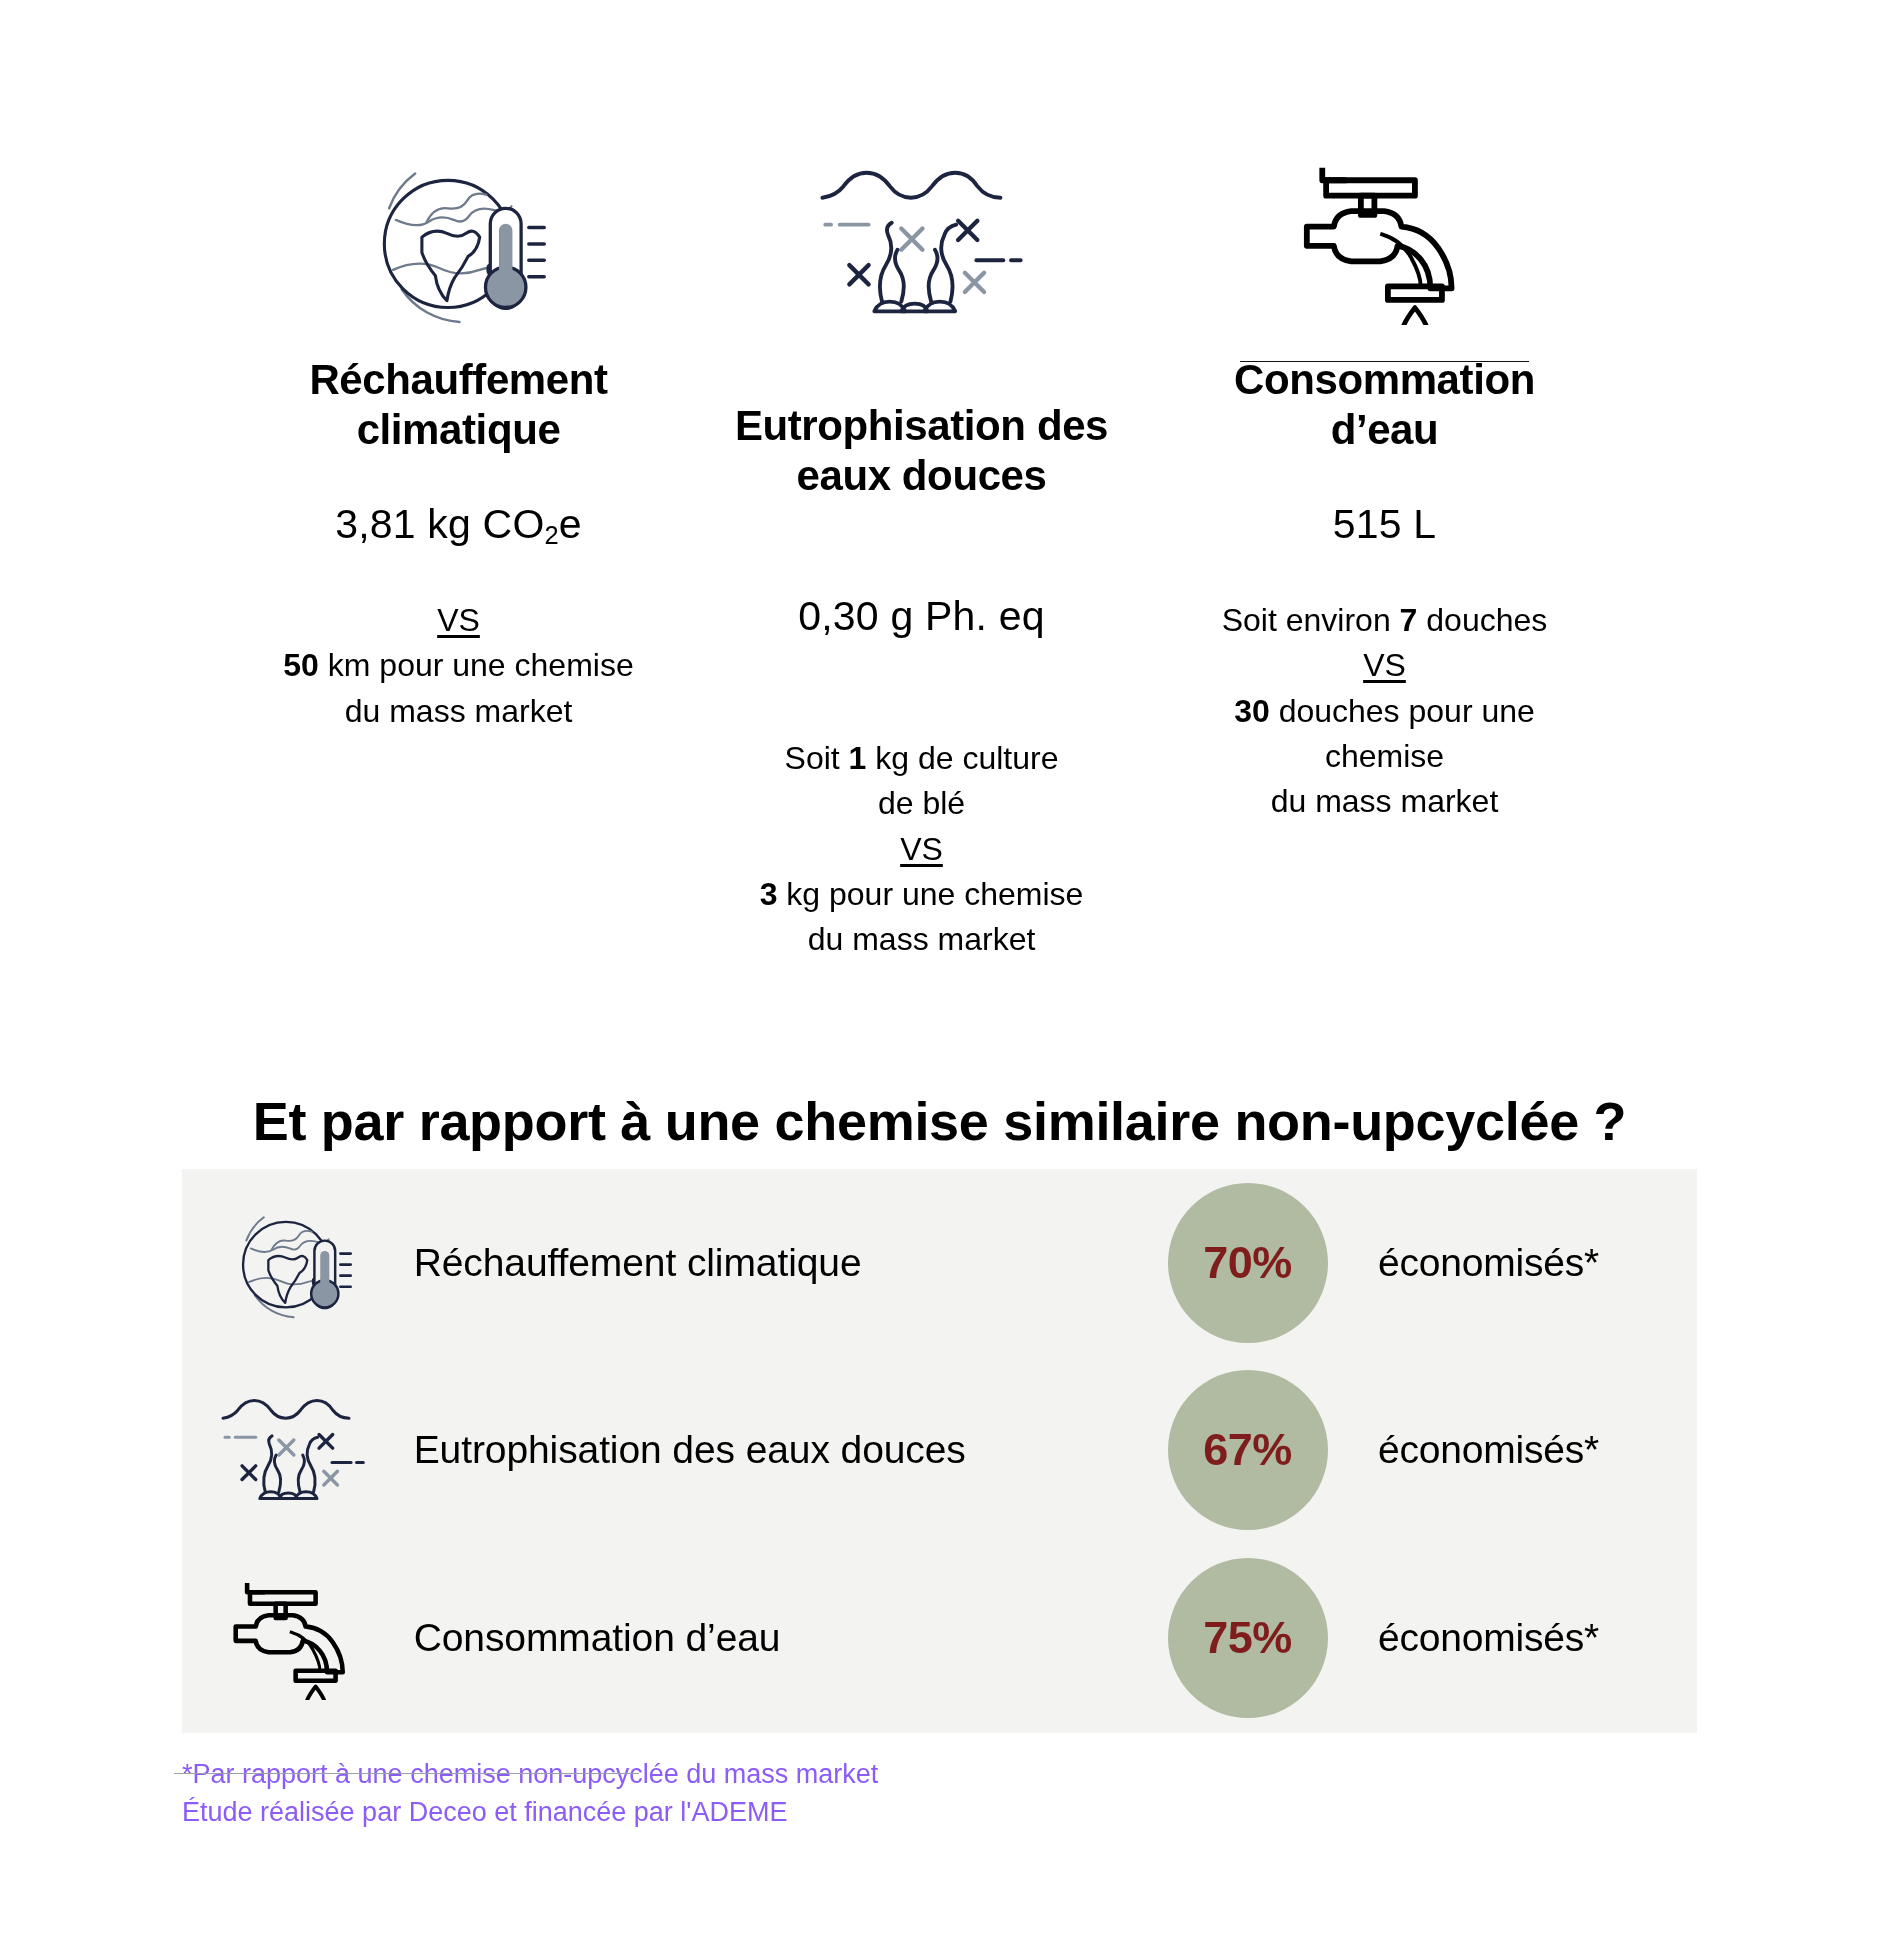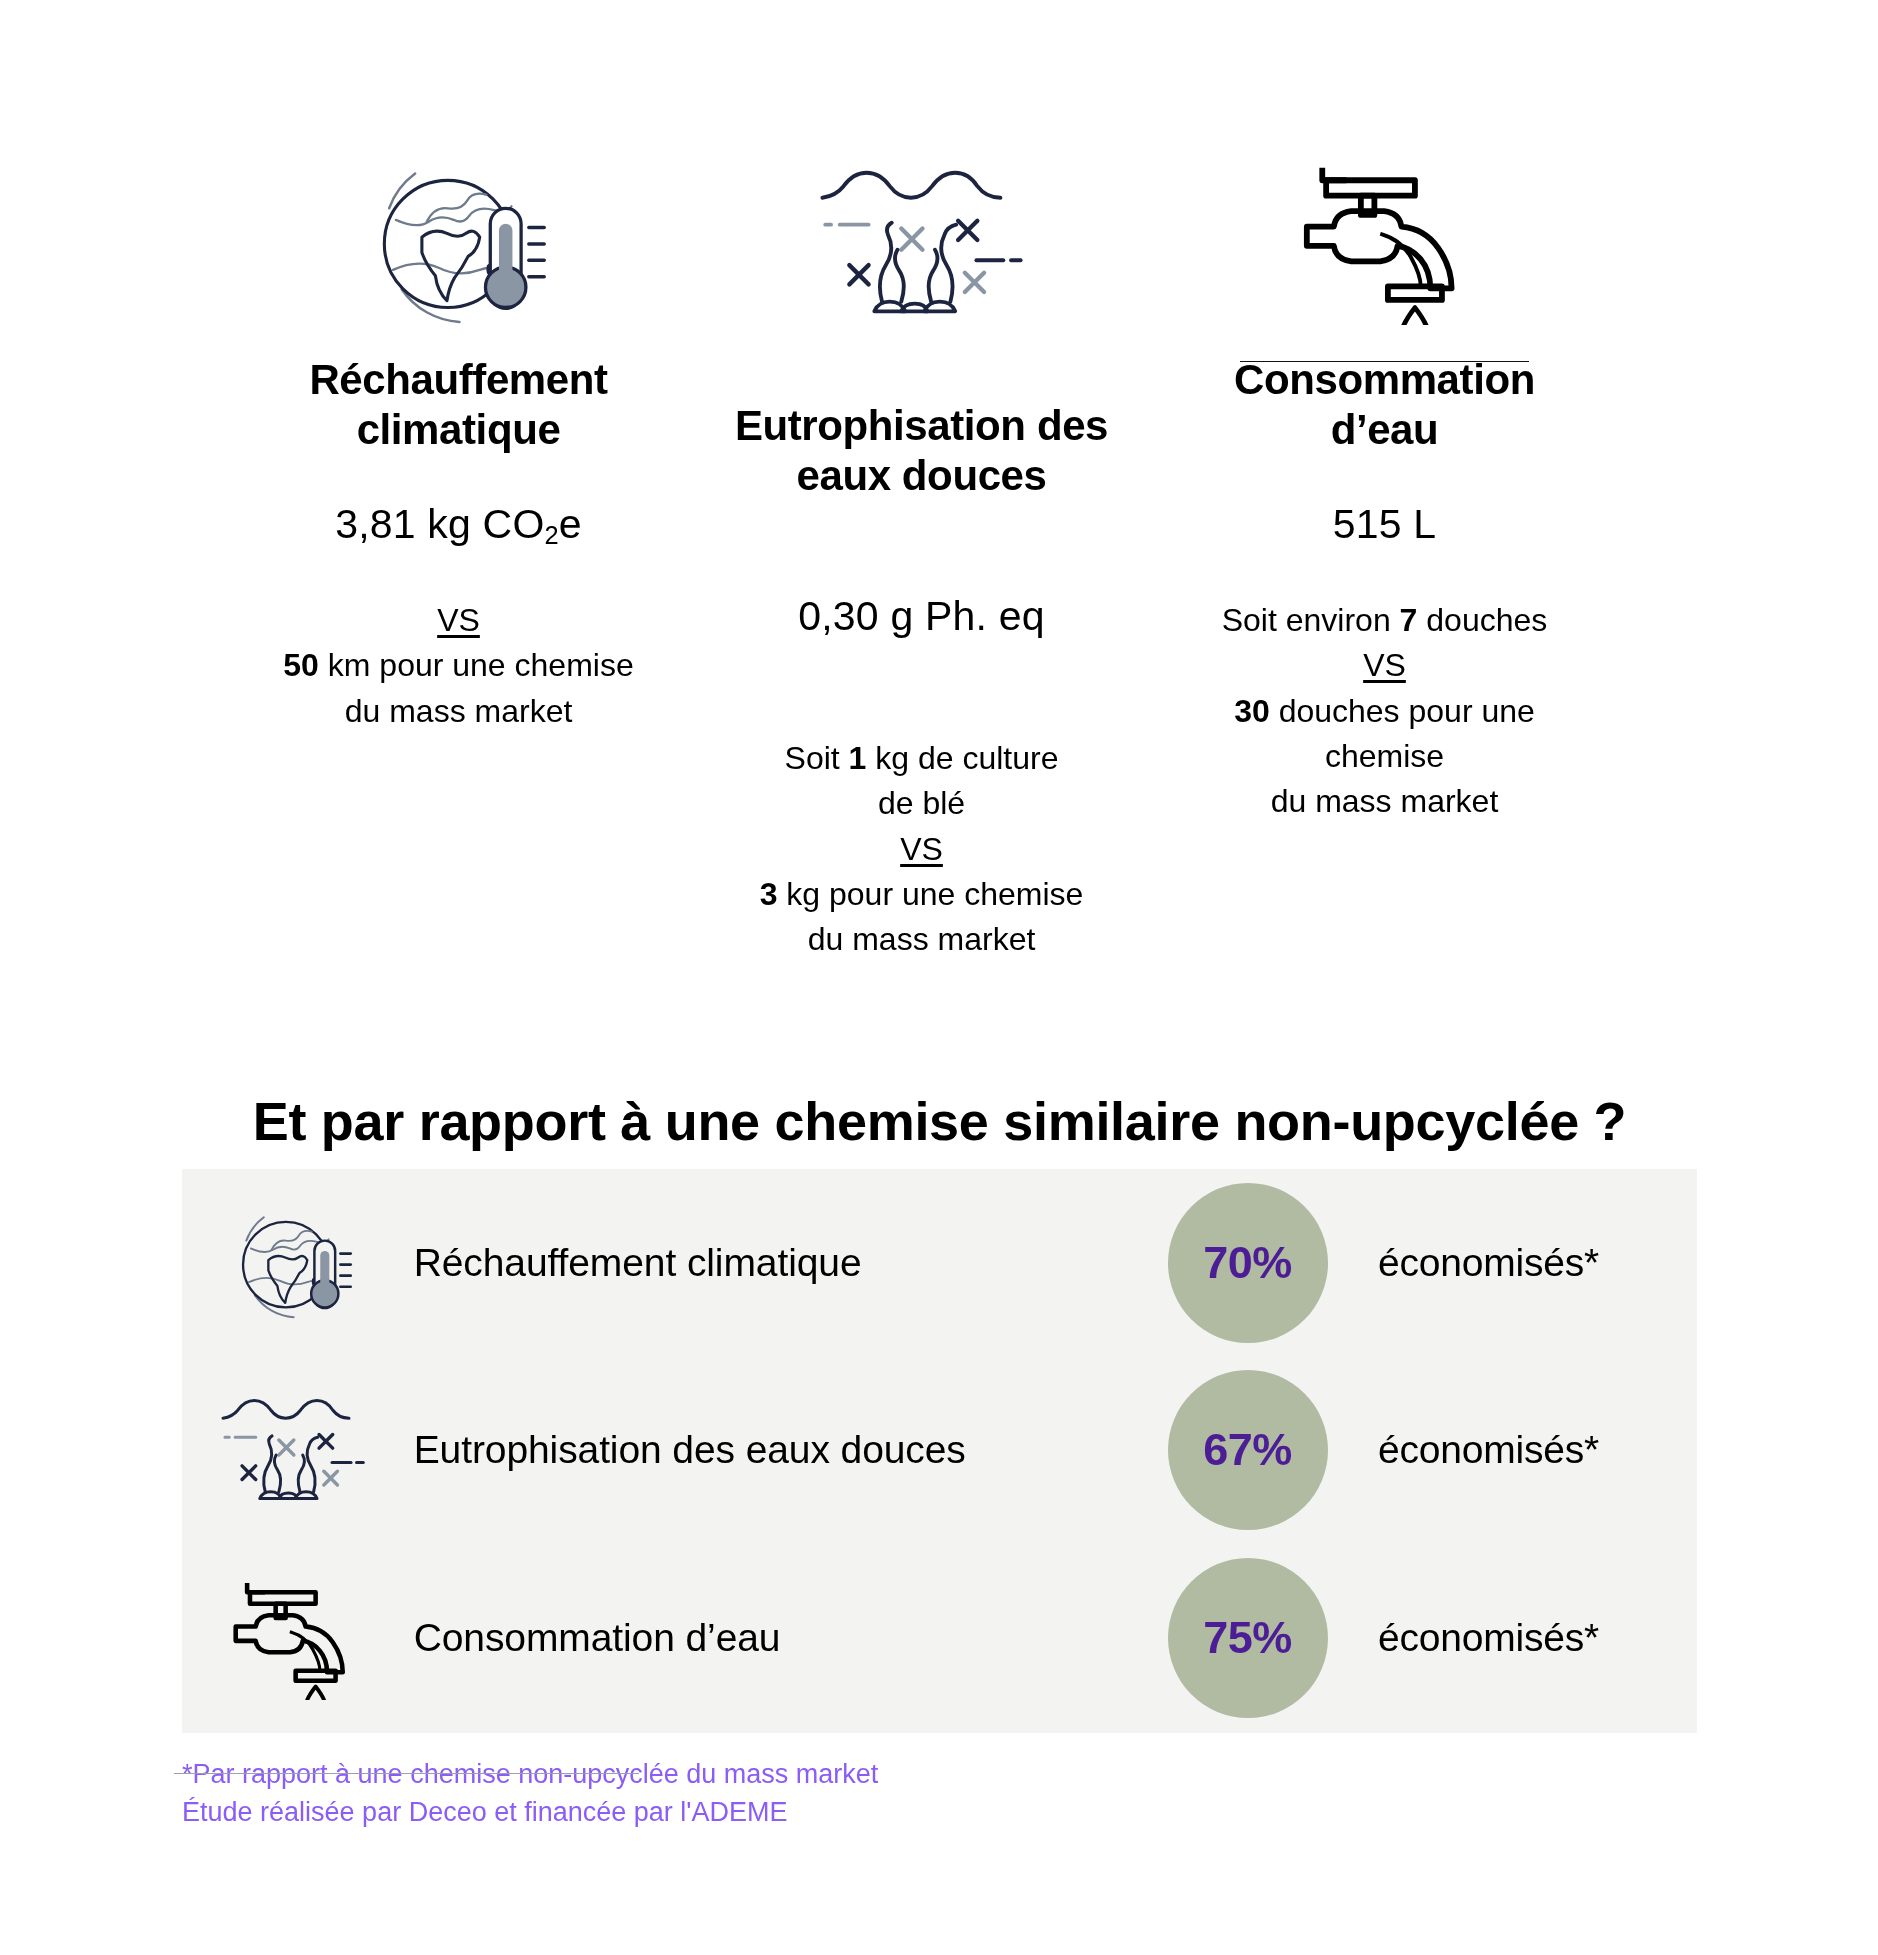--- a/index.html
+++ b/index.html
@@ -146,21 +146,21 @@
   .badge-circle {
     width: 160px;
     height: 160px;
     border-radius: 50%;
     background: #b0bba2;
     display: flex;
     align-items: center;
     justify-content: center;
     font-size: 45px;
     font-weight: bold;
-    color: #4c1d95;
+    color: #7f1d1d;
     letter-spacing: -0.5px;
   }
   .row-saved {
     width: 319px;
     min-width: 319px;
     font-size: 39px;
     font-weight: 400;
     padding-left: 39px;
     letter-spacing: -0.2px;
   }

